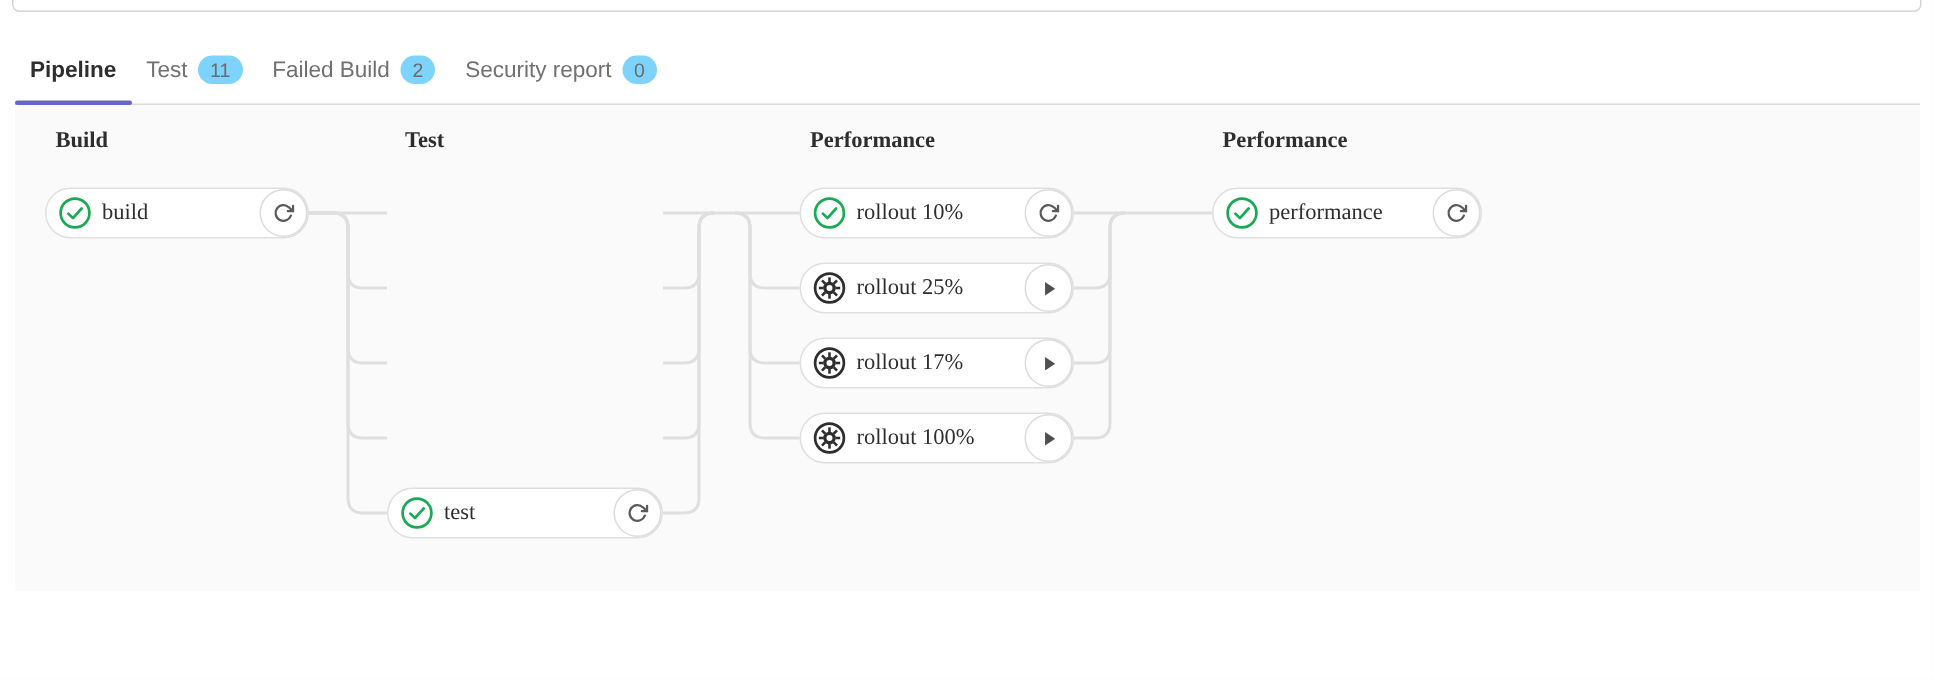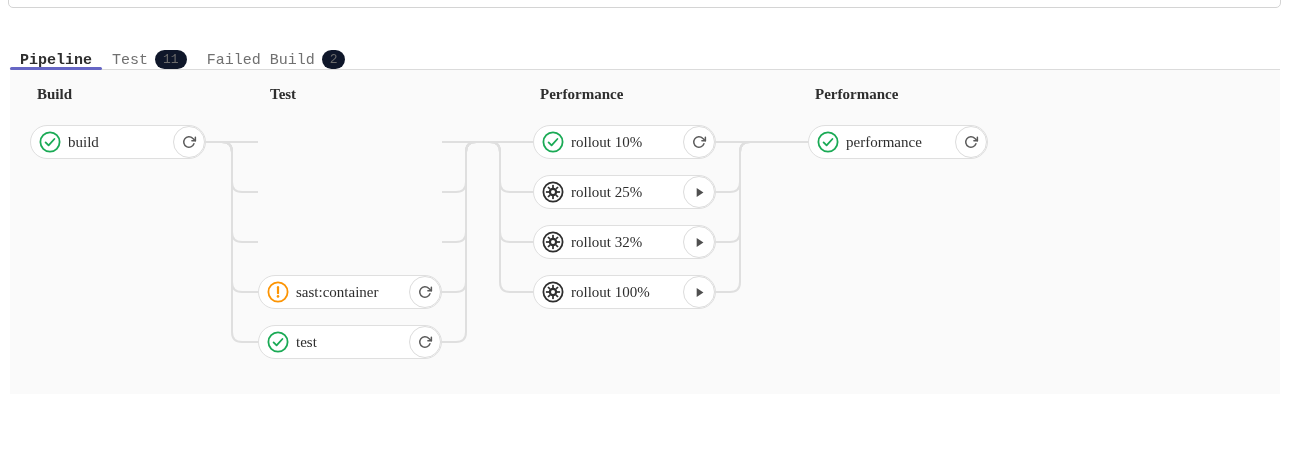--- a/index.html
+++ b/index.html
@@ -13,30 +13,30 @@
   .top-cutoff-box {
     position:absolute; top:-14px; left:8px; width:1273px; height:22px;
     background:#fff; border:1px solid #d4d4d4; border-radius:5px;
   }
   
   .tabbar {
     position:absolute; top:24px; left:10px; width:1270px; height:46px;
     display:flex; align-items:stretch; border-bottom:1px solid #dbdbdb;
   }
   .tab {
-    position:relative; display:flex; align-items:flex-end; gap:7px;
-    padding:0 10px; font-size:15px; color:#707070; cursor:pointer;font-family:Liberation Mono, monospace;
+    position:relative; display:flex; align-items:center; gap:7px;
+    padding:0 10px; font-size:15px; color:#707070; cursor:pointer;
   }
   .tab.active { color:#2e2e2e; font-weight:bold; }
   .tab-underline {
     position:absolute; left:0; right:0; bottom:-1px; height:3px;
     background:#6666c4; border-radius:2px;
   }
   .tab-badge {
-    background:#0f172a; color:#6b6b6b; border-radius:10px;
+    background:#7dd3fc; color:#6b6b6b; border-radius:10px;
     padding:1px 8px; font-size:13px; font-weight:normal; line-height:17px;
   }
   
   .graph {
     position:absolute; top:70px; left:10px; width:1270px; height:324px;
     background:#fafafa;
     font-family:Liberation Serif, serif;
   }
   .graph svg.connectors { position:absolute; top:0; left:0; }
   .stage-title {
@@ -69,20 +69,24 @@
     <span>Pipeline</span>
     <span class="tab-underline"></span>
   </div>
   <div class="tab">
     <span>Test</span>
     <span class="tab-badge">11</span>
   </div>
   <div class="tab">
     <span>Failed Build</span>
     <span class="tab-badge">2</span>
+  </div>
+  <div class="tab">
+    <span>Security report</span>
+    <span class="tab-badge">0</span>
   </div>
 </div>
 
 <div class="graph">
 
   <svg class="connectors" width="1270" height="324" viewBox="0 0 1270 324" fill="none" stroke="#dfdfdf" stroke-width="2">
 
     <path d="M196 72 H248"></path>
     <path d="M196 72 H212 Q222 72 222 82 V112 Q222 122 232 122 H248"></path>
     <path d="M196 72 H212 Q222 72 222 82 V162 Q222 172 232 172 H248"></path>
@@ -121,36 +125,20 @@
       <svg width="15" height="15" viewBox="0 0 16 16" fill="none" stroke="#5a5a5a" stroke-width="1.6" stroke-linecap="round" stroke-linejoin="round">
           <polyline points="14.26 2.48 14.26 6.2 10.54 6.2"></polyline>
           <path d="M12.7 9.3 a5.58 5.58 0 1 1 -1.31 -5.8 L 14.26 6.2"></path>
         </svg>
     </button>
   </div>
 
 
 
 
-  <div class="job" style="left:248px;top:205px;width:184px">
-    <span class="status-icon">
-      <svg width="22" height="22" viewBox="0 0 22 22">
-          <circle cx="11" cy="11" r="9.6" fill="#fff" stroke="#fc9403" stroke-width="1.8"></circle>
-          <path d="M11 6.2 V12.2" stroke="#fc9403" stroke-width="2.2" stroke-linecap="round"></path>
-          <circle cx="11" cy="15.4" r="1.3" fill="#fc9403"></circle>
-        </svg>
-    </span>
-    <span class="job-label">sast:container</span>
-    <button class="action-btn">
-      <svg width="15" height="15" viewBox="0 0 16 16" fill="none" stroke="#5a5a5a" stroke-width="1.6" stroke-linecap="round" stroke-linejoin="round">
-          <polyline points="14.26 2.48 14.26 6.2 10.54 6.2"></polyline>
-          <path d="M12.7 9.3 a5.58 5.58 0 1 1 -1.31 -5.8 L 14.26 6.2"></path>
-        </svg>
-    </button>
-  </div>
 
   <div class="job" style="left:248px;top:255px;width:184px">
     <span class="status-icon">
       <svg width="22" height="22" viewBox="0 0 22 22">
           <circle cx="11" cy="11" r="9.6" fill="#fff" stroke="#1aaa55" stroke-width="1.8"></circle>
           <path d="M6.6 11.4 L9.6 14.4 L15.4 8" fill="none" stroke="#1aaa55" stroke-width="1.8" stroke-linecap="round" stroke-linejoin="round"></path>
         </svg>
     </span>
     <span class="job-label">test</span>
     <button class="action-btn">
@@ -212,21 +200,21 @@
             <rect x="10.15" y="3.9" width="1.7" height="3.1" transform="rotate(90 11 11)"></rect>
             <rect x="10.15" y="3.9" width="1.7" height="3.1" transform="rotate(135 11 11)"></rect>
             <rect x="10.15" y="3.9" width="1.7" height="3.1" transform="rotate(180 11 11)"></rect>
             <rect x="10.15" y="3.9" width="1.7" height="3.1" transform="rotate(225 11 11)"></rect>
             <rect x="10.15" y="3.9" width="1.7" height="3.1" transform="rotate(270 11 11)"></rect>
             <rect x="10.15" y="3.9" width="1.7" height="3.1" transform="rotate(315 11 11)"></rect>
           </g>
           <circle cx="11" cy="11" r="3.1" fill="none" stroke="#2e2e2e" stroke-width="2.2"></circle>
         </svg>
     </span>
-    <span class="job-label">rollout 32%</span>
+    <span class="job-label">rollout 17%</span>
     <button class="action-btn">
       <svg width="15" height="15" viewBox="0 0 16 16">
           <path d="M5 3.2 L12.2 8 L5 12.8 Z" fill="#4f4f4f"></path>
         </svg>
     </button>
   </div>
 
   <div class="job" style="left:523px;top:205px;width:183px">
     <span class="status-icon">
       <svg width="22" height="22" viewBox="0 0 22 22">

